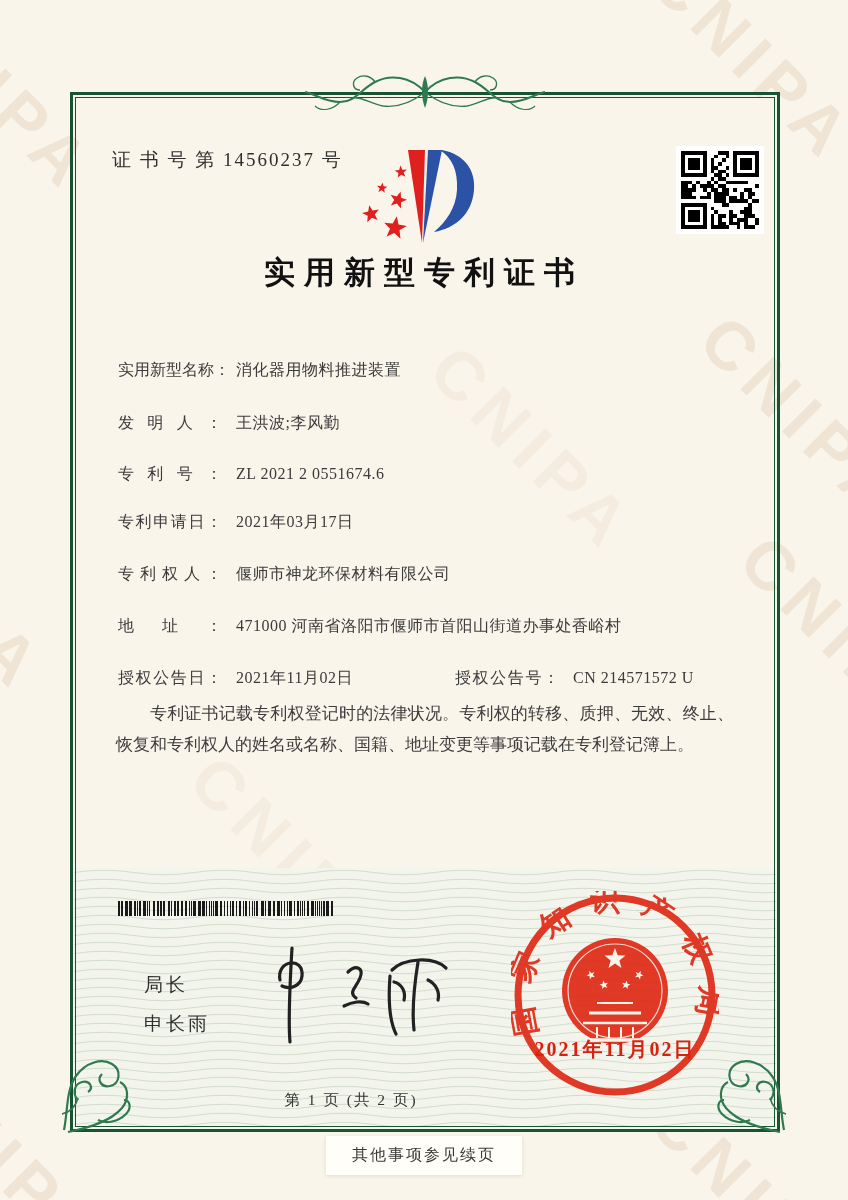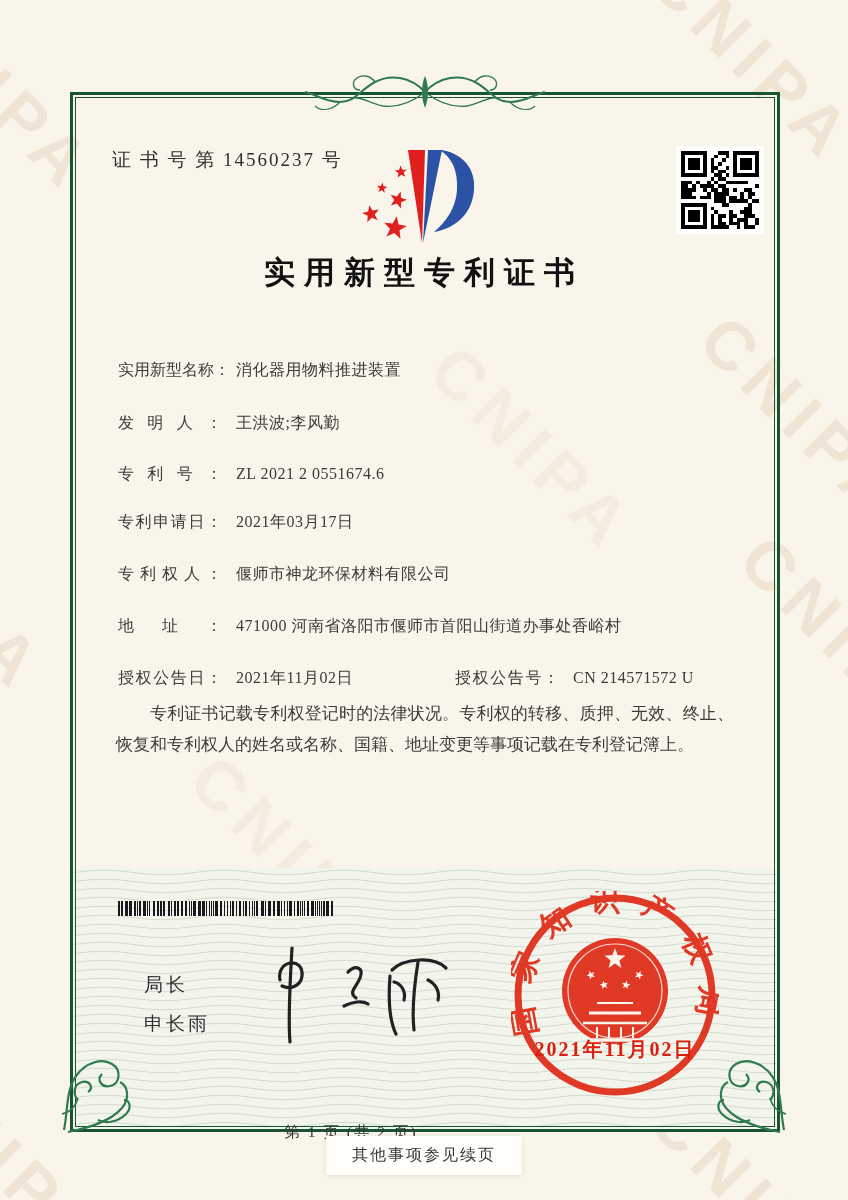--- a/index.html
+++ b/index.html
@@ -47,21 +47,21 @@
   .officer{position:absolute;left:124px;top:972px;z-index:4;font-size:19px;
            color:#2f2f2f;letter-spacing:3px;margin-left:20px;}
   .officer div{margin-bottom:13px;}
   .signature{position:absolute;left:252px;top:942px;z-index:4;}
 
   .seal{position:absolute;left:511px;top:891px;width:208px;height:208px;z-index:4;opacity:0.93;}
   .seal-date{position:absolute;left:505px;top:1036px;width:220px;text-align:center;
              font-size:20px;font-weight:bold;color:#d8210f;letter-spacing:2px;z-index:5;}
 
   .page-info{position:absolute;left:70px;top:1090px;width:562px;text-align:center;
-             font-size:15.5px;color:#333;letter-spacing:2px;z-index:3;margin-top:32px;}
+             font-size:15.5px;color:#333;letter-spacing:2px;z-index:3;}
   .cont-note{position:absolute;left:50%;top:1136px;transform:translateX(-50%);
              background:#fffef9;padding:9px 26px;font-size:16px;color:#3a3a3a;
              letter-spacing:2px;box-shadow:0 1px 4px rgba(0,0,0,0.10);z-index:3;text-align:center;}
 </style>
 </head>
 <body>
 
 <span class="wm" style="left:-70px;top:-30px;">CNIPA</span>
 <span class="wm" style="left:690px;top:-60px;">CNIPA</span>
 <span class="wm" style="left:-120px;top:470px;">CNIPA</span>

